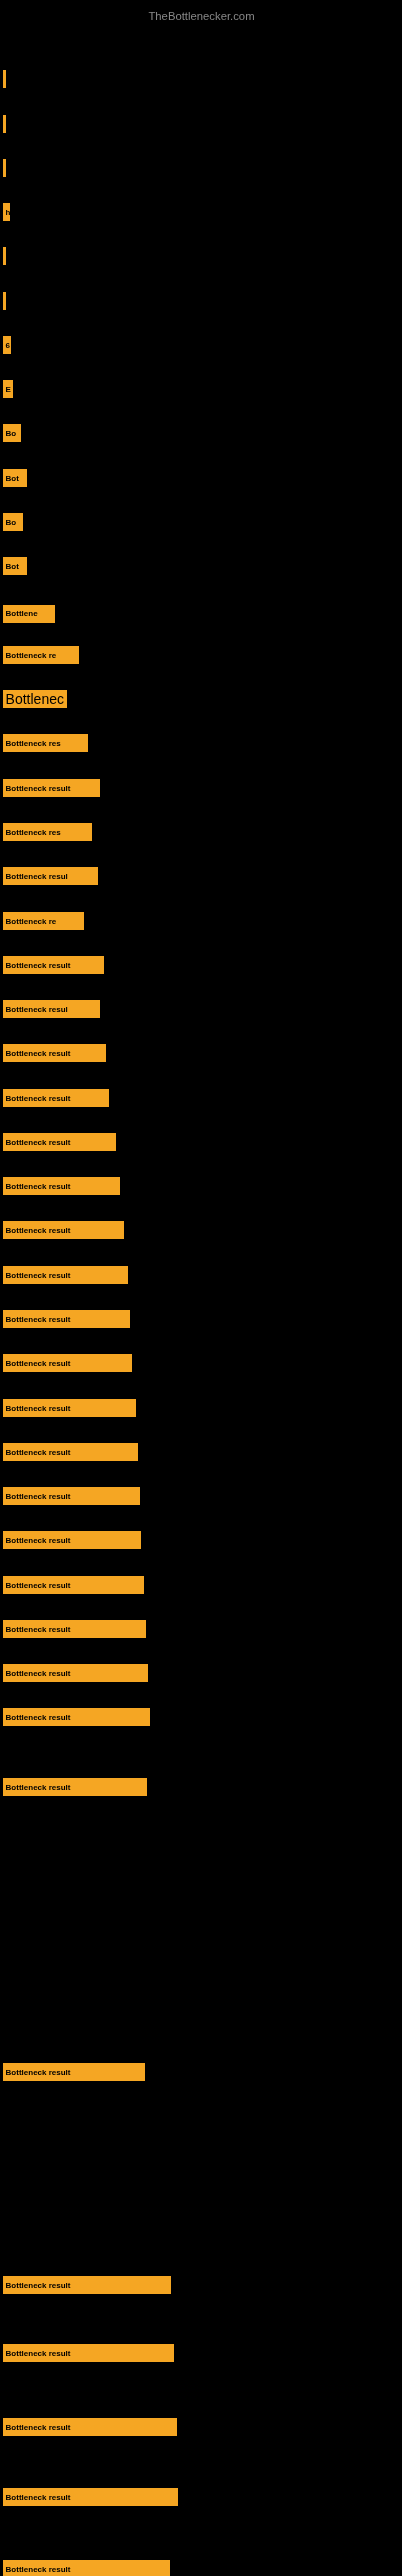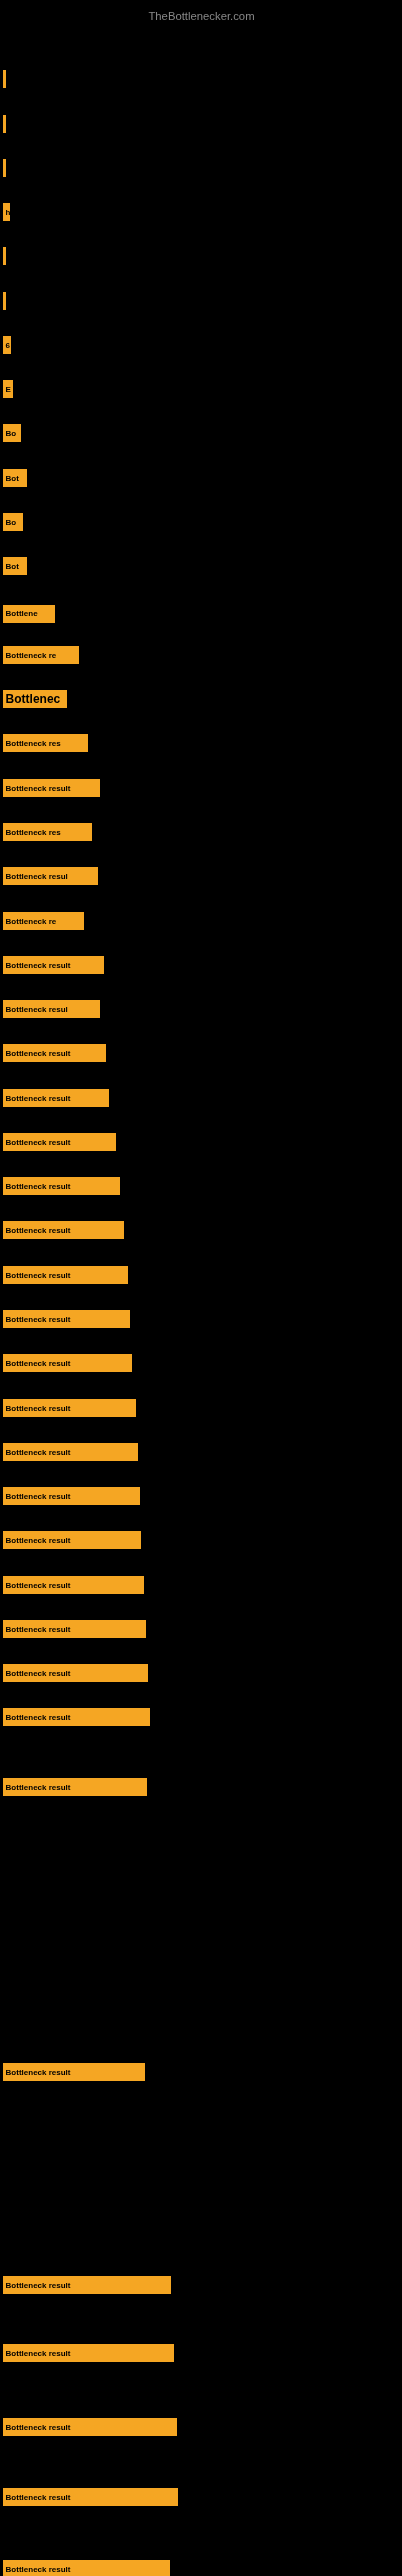--- a/index.html
+++ b/index.html
@@ -74,21 +74,21 @@
     <div style="position: absolute; top: 531px; left: 3.2px; height: 22.5px; display: flex; align-items: center;">
       <div style="background-color: rgb(245, 166, 35); width: 24px; height: 17.7px; display: flex; align-items: center; padding-left: 2.4px; font-size: 8px; font-weight: bold; color: rgb(0, 0, 0); overflow: hidden; white-space: nowrap;">Bot</div>
     </div>
     <div style="position: absolute; top: 576px; left: 3.2px; height: 22.5px; display: flex; align-items: flex-end;">
       <div style="background-color: rgb(245, 166, 35); width: 52px; height: 17.7px; display: flex; align-items: center; padding-left: 2.4px; font-size: 8px; font-weight: bold; color: rgb(0, 0, 0); overflow: hidden; white-space: nowrap;">Bottlene</div>
     </div>
     <div style="position: absolute; top: 620px; left: 3.2px; height: 22.5px; display: flex; align-items: center;">
       <div style="background-color: rgb(245, 166, 35); width: 76px; height: 17.7px; display: flex; align-items: center; padding-left: 2.4px; font-size: 8px; font-weight: bold; color: rgb(0, 0, 0); overflow: hidden; white-space: nowrap;">Bottleneck re</div>
     </div>
     <div style="position: absolute; top: 664px; left: 3.2px; height: 22.5px; display: flex; align-items: center;">
-      <div style="background-color: rgb(245, 166, 35); width: 64px; height: 17.7px; display: flex; align-items: center; padding-left: 2.4px; font-size: 12px; font-weight: bold; color: rgb(0, 0, 0); overflow: hidden; white-space: nowrap;">Bottlenec</div>
+      <div style="background-color: rgb(245, 166, 35); width: 64px; height: 17.7px; display: flex; align-items: center; padding-left: 2.4px; font-size: 14px; font-weight: normal; color: rgb(0, 0, 0); overflow: hidden; white-space: nowrap;">Bottlenec</div>
     </div>
     <div style="position: absolute; top: 708px; left: 3.2px; height: 22.5px; display: flex; align-items: center;">
       <div style="background-color: rgb(245, 166, 35); width: 85px; height: 17.7px; display: flex; align-items: center; padding-left: 2.4px; font-size: 8px; font-weight: bold; color: rgb(0, 0, 0); overflow: hidden; white-space: nowrap;">Bottleneck res</div>
     </div>
     <div style="position: absolute; top: 753px; left: 3.2px; height: 22.5px; display: flex; align-items: center;">
       <div style="background-color: rgb(245, 166, 35); width: 97px; height: 17.7px; display: flex; align-items: center; padding-left: 2.4px; font-size: 8px; font-weight: bold; color: rgb(0, 0, 0); overflow: hidden; white-space: nowrap;">Bottleneck result</div>
     </div>
     <div style="position: absolute; top: 797px; left: 3.2px; height: 22.5px; display: flex; align-items: center;">
       <div style="background-color: rgb(245, 166, 35); width: 89px; height: 17.7px; display: flex; align-items: center; padding-left: 2.4px; font-size: 8px; font-weight: bold; color: rgb(0, 0, 0); overflow: hidden; white-space: nowrap;">Bottleneck res</div>
     </div>

